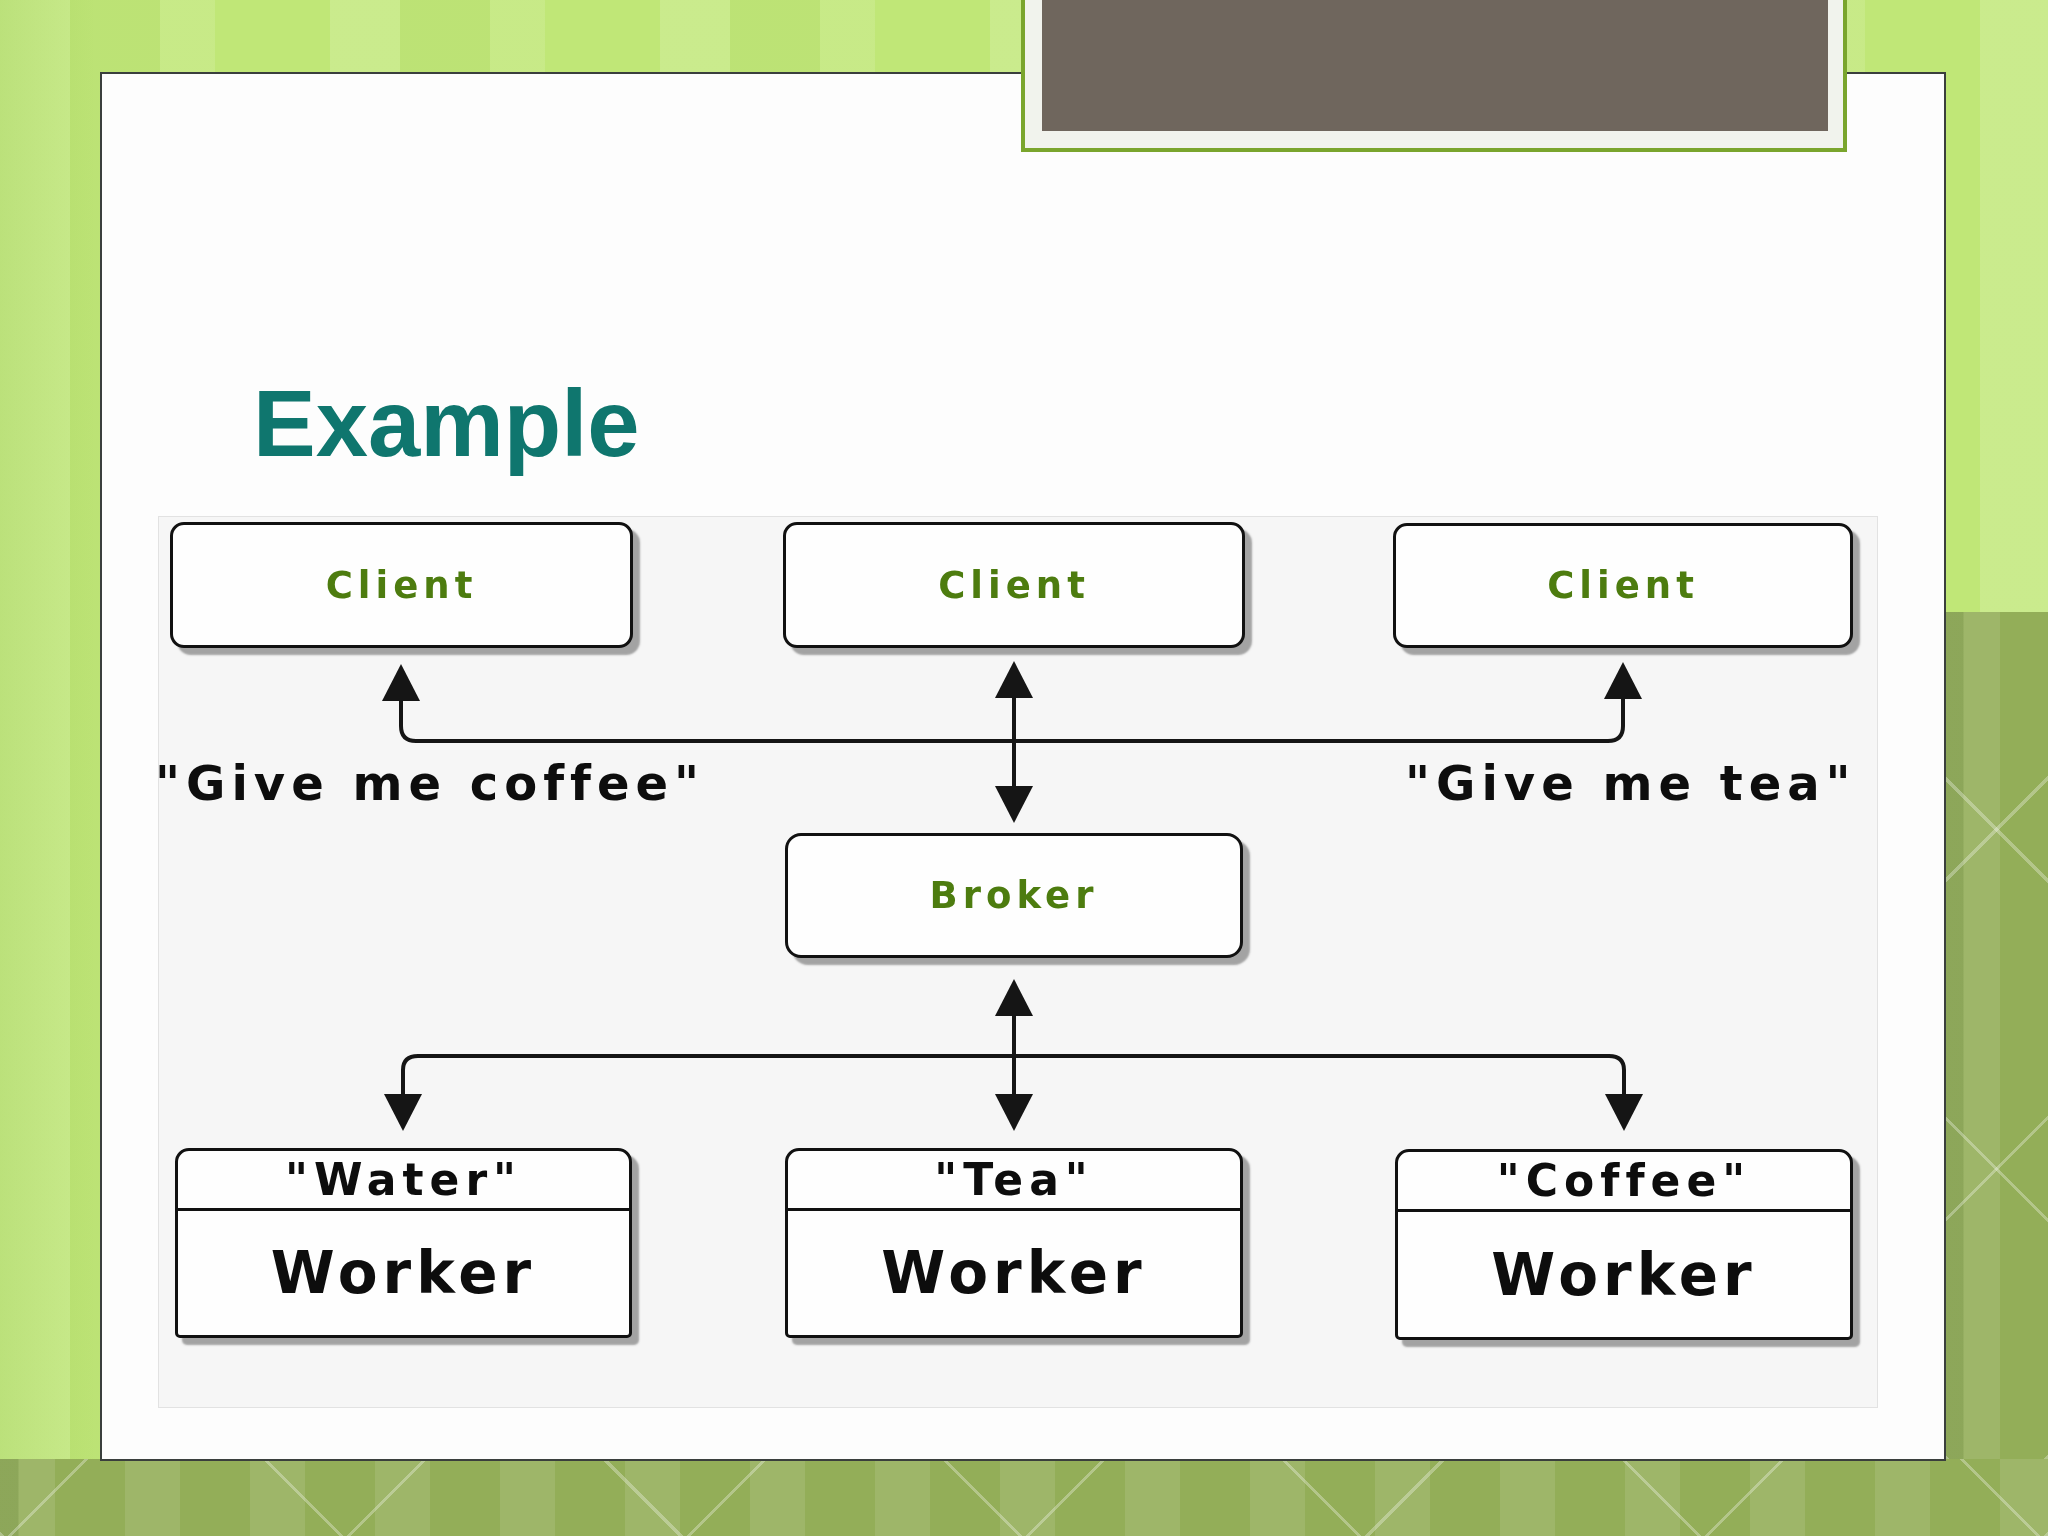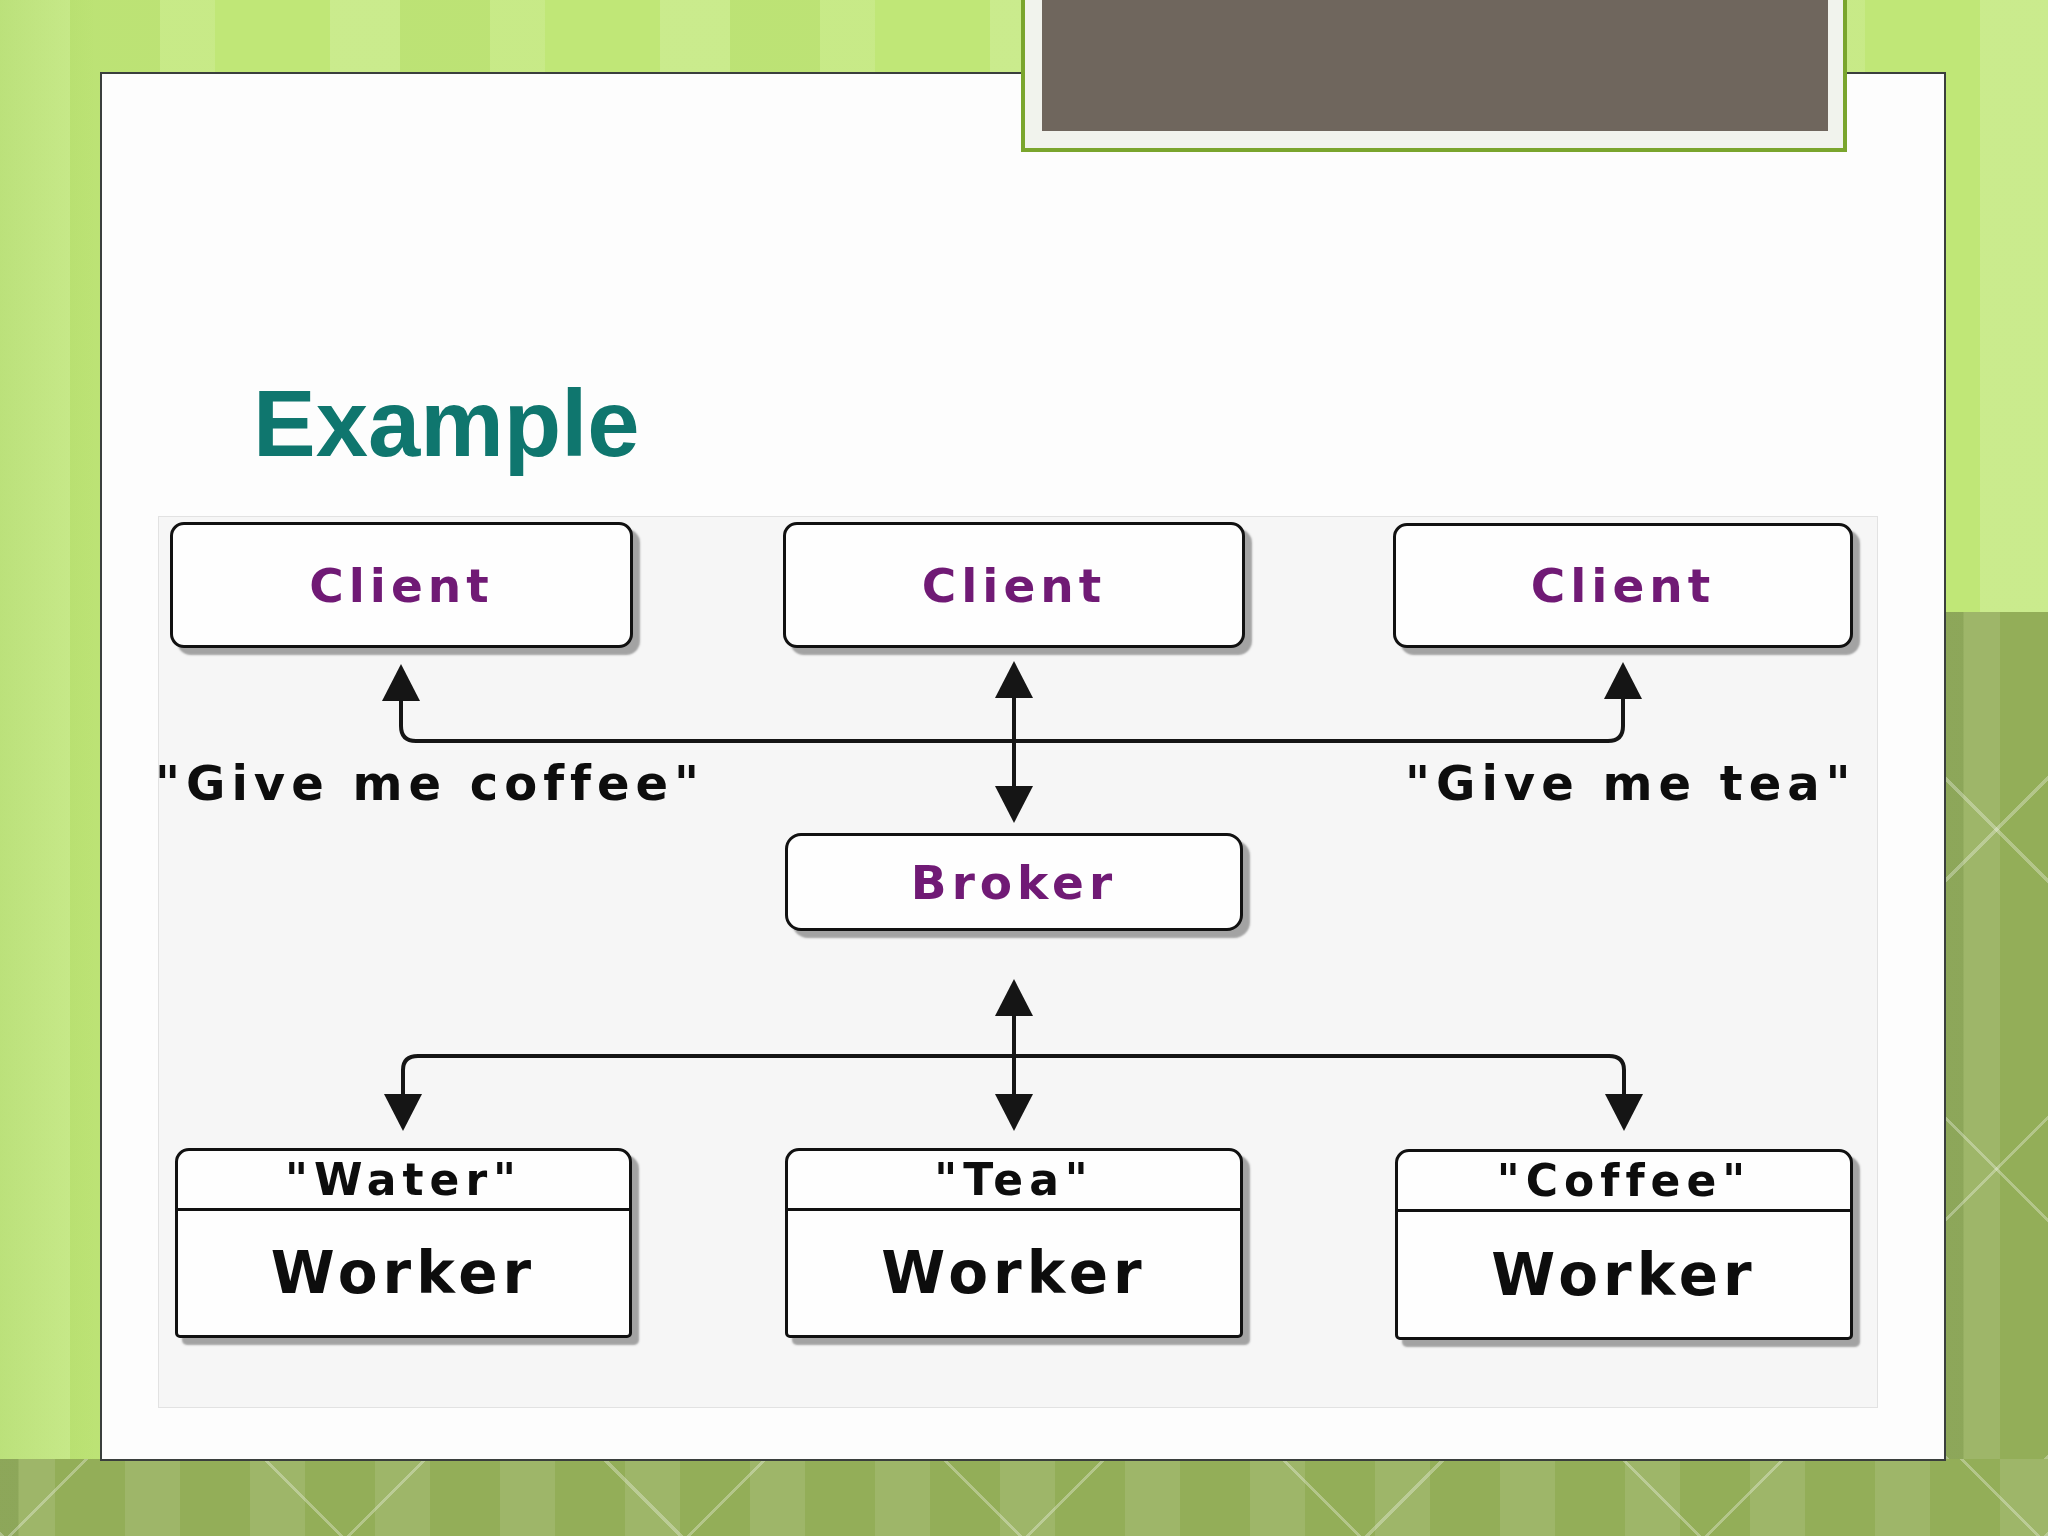--- a/index.html
+++ b/index.html
@@ -58,27 +58,27 @@
     position:absolute; left:158px; top:516px; width:1720px; height:892px;
     background:#f6f6f6; border:1px solid #e2e2e2;
   }
 
   .dbox{
     position:absolute; background:#fefefe;
     border:3px solid #111; border-radius:14px;
     box-shadow:7px 7px 2px rgba(95,95,95,.55);
     display:flex; align-items:center; justify-content:center;
     font-family:"DejaVu Sans", sans-serif; font-weight:bold;
-    font-size:47px; color:#701a75; letter-spacing:5px;
+    font-size:37px; color:#4d7c0f; letter-spacing:5px;
   }
   
   .c1{ left:170px;  top:522px; width:463px; height:126px; }
   .c2{ left:783px;  top:522px; width:462px; height:126px; }
   .c3{ left:1393px; top:523px; width:460px; height:125px; }
-  .broker{ left:785px; top:833px; width:458px; height:98px; border-radius:16px; }
+  .broker{ left:785px; top:833px; width:458px; height:125px; border-radius:16px; }
 
   
   .worker{
     position:absolute; background:#fefefe;
     border:3px solid #111; border-radius:14px 14px 5px 5px;
     box-shadow:7px 7px 2px rgba(95,95,95,.55);
     font-family:"DejaVu Sans", sans-serif; font-weight:bold; color:#0d0d0d;
     display:flex; flex-direction:column;
   }
   .w1{ left:175px;  top:1148px; width:457px; height:190px; }

